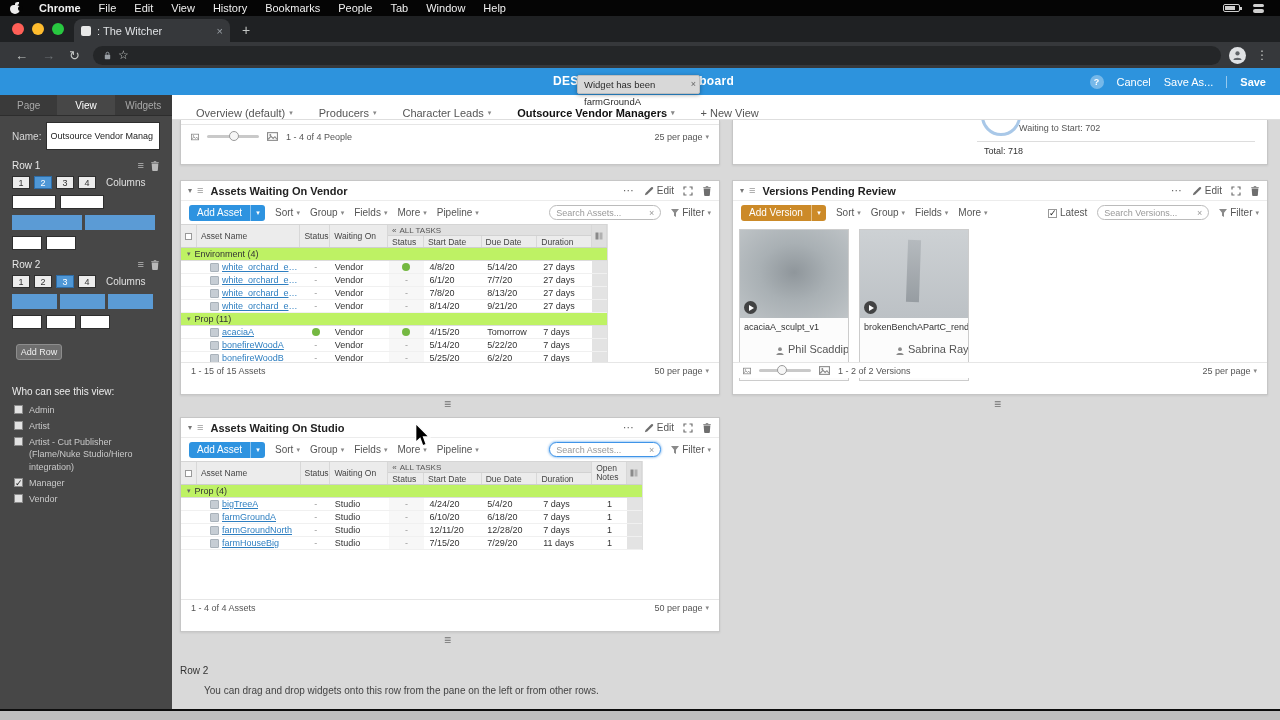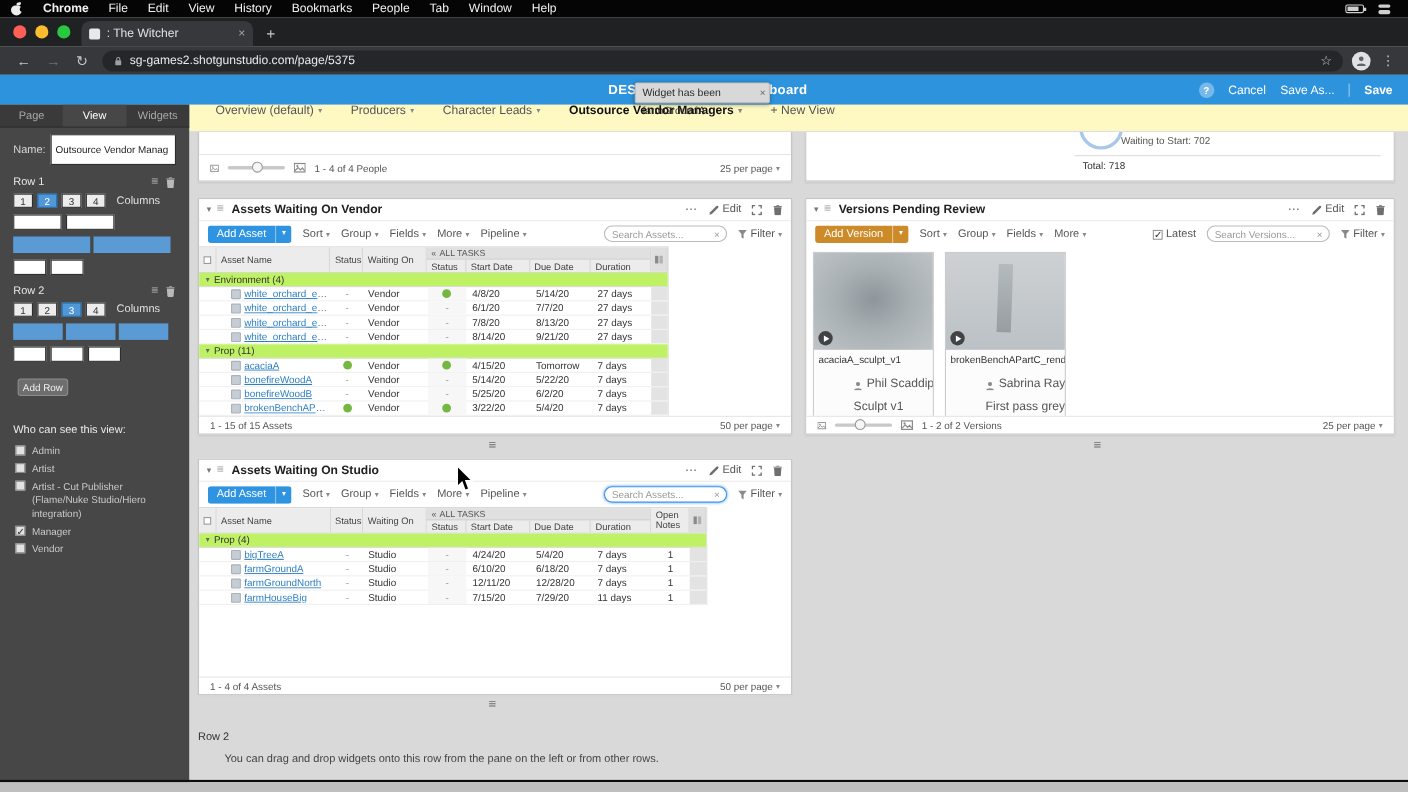--- a/index.html
+++ b/index.html
@@ -71,21 +71,21 @@
   .w44 { width:44px; } .w30 { width:30px; }
   .sb-bars { display:flex; gap:3px; padding:3px 12px; }
   .bar { height:15px; background:#5b9bd5; }
   .sb-addrow { margin:12px 0 12px 16px; width:46px; height:16px; background:#6e6e6e; border:1px solid #8d8d8d; border-radius:3px; color:#efefef; font-size:9px; text-align:center; line-height:15px; }
   .sb-vis { padding:14px 12px 5px; color:#ececec; }
   .perm { display:flex; gap:6px; padding:2px 14px; align-items:flex-start; font-size:9px; color:#c9c9c9; line-height:1.35; }
   .cb { width:9px; height:9px; background:#e2e2e2; border:1px solid #8a8a8a; flex-shrink:0; margin-top:1px; position:relative; }
   .cb.checked::after { content:"\2713"; position:absolute; left:0; top:-2px; font-size:9px; color:#222; }
 
   
-  #viewbar { position:absolute; left:172px; top:95px; right:0; height:25px; background:#fef9c3; border-bottom:1px solid #dedede; display:flex; align-items:flex-start; padding-left:24px; gap:26px; font-size:11px; color:#555; z-index:4; }
+  #viewbar { position:absolute; left:172px; top:95px; right:0; height:25px; background:#ffffff; border-bottom:1px solid #dedede; display:flex; align-items:flex-end; padding-left:24px; gap:26px; font-size:11px; color:#555; z-index:4; }
   .vb-item { display:flex; align-items:center; gap:4px; white-space:nowrap; }
   .vb-item.active { color:#111; font-weight:bold; }
   .tb-caret { font-size:7px; color:#888; }
 
   
   #main { position:absolute; left:172px; top:120px; right:0; bottom:0; background:#d9d9d9; overflow:hidden; }
   .widget { position:absolute; background:#fff; border:1px solid #c6c6c6; box-shadow:0 1px 2px rgba(0,0,0,.08); overflow:hidden; }
 
   .w-head { height:20px; display:flex; align-items:center; gap:5px; padding:0 7px; border-bottom:1px solid #ececec; }
   .chev { font-size:8px; color:#777; }
@@ -135,21 +135,21 @@
   .asset-ico { width:9px; height:9px; background:#c6cdd4; border:1px solid #a9b2ba; border-radius:1px; flex-shrink:0; }
   .asset-link { color:#2e7fc1; text-decoration:underline; white-space:nowrap; overflow:hidden; text-overflow:ellipsis; cursor:pointer; }
   .c-status { width:30px; justify-content:center; color:#999; }
   .c-wait { width:58px; padding-left:4px; }
   .c-tstatus { width:36px; justify-content:center; background:#f7f7f7; color:#999; }
   .c-start { width:58px; padding-left:5px; } .c-due { width:56px; padding-left:5px; } .c-dur { width:54px; padding-left:5px; }
   .c-notes { width:35px; justify-content:center; }
   .c-extra { width:15px; background:#e3e3e3; }
   .status-val.dot-green { width:8px; height:8px; border-radius:50%; background:#74b841; display:inline-block; overflow:hidden; text-indent:-99px; }
 
-  .w-foot { position:absolute; left:0; right:0; bottom:0; height:16px; background:#fff; border-top:1px solid #e6e6e6; display:flex; align-items:center; gap:8px; padding:0 10px; font-size:9px; color:#555; }
+  .w-foot { position:absolute; left:0; right:0; bottom:16px; height:16px; background:#fff; border-top:1px solid #e6e6e6; display:flex; align-items:center; gap:8px; padding:0 10px; font-size:9px; color:#555; }
   .perpage { display:flex; align-items:center; gap:3px; }
   .slider-track { width:52px; height:3px; background:#c9c9c9; border-radius:2px; position:relative; }
   .slider-handle { position:absolute; top:-4px; width:10px; height:10px; border-radius:50%; background:#f6f6f6; border:1px solid #9a9a9a; }
 
   
   .vcard { position:absolute; top:48px; width:110px; height:152px; border:1px solid #ccc; background:#fcfcfc; }
   .vthumb { height:88px; position:relative; }
   .t1 { background:radial-gradient(ellipse at 50% 48%, #8f969b 0%, #a9b0b4 45%, #bfc4c7 100%); }
   .t2 { background:linear-gradient(#cdd1d4, #bcc1c5); }
   .t2::after { content:""; position:absolute; left:47px; top:10px; width:13px; height:62px; background:linear-gradient(#b5babe, #979da2); transform:rotate(2deg); }
@@ -253,21 +253,20 @@
 </div>
 
 <div id="addressbar">
   <span class="nav">←</span>
   <span class="nav dim">→</span>
   <span class="nav">↻</span>
   <div class="omnibox">
     <svg class="ic ic9" style="color:#9aa0a6">
         <use href="#i-lock"></use>
       </svg>
-    <span class="url">sg-games2.shotgunstudio.com/page/5375</span>
     <span class="star">☆</span>
   </div>
   <span class="avatar">
       <svg class="ic ic9" style="color:#5f6368">
         <use href="#i-person"></use>
       </svg>
     </span>
   <span class="kebab">⋮</span>
 </div>
 

